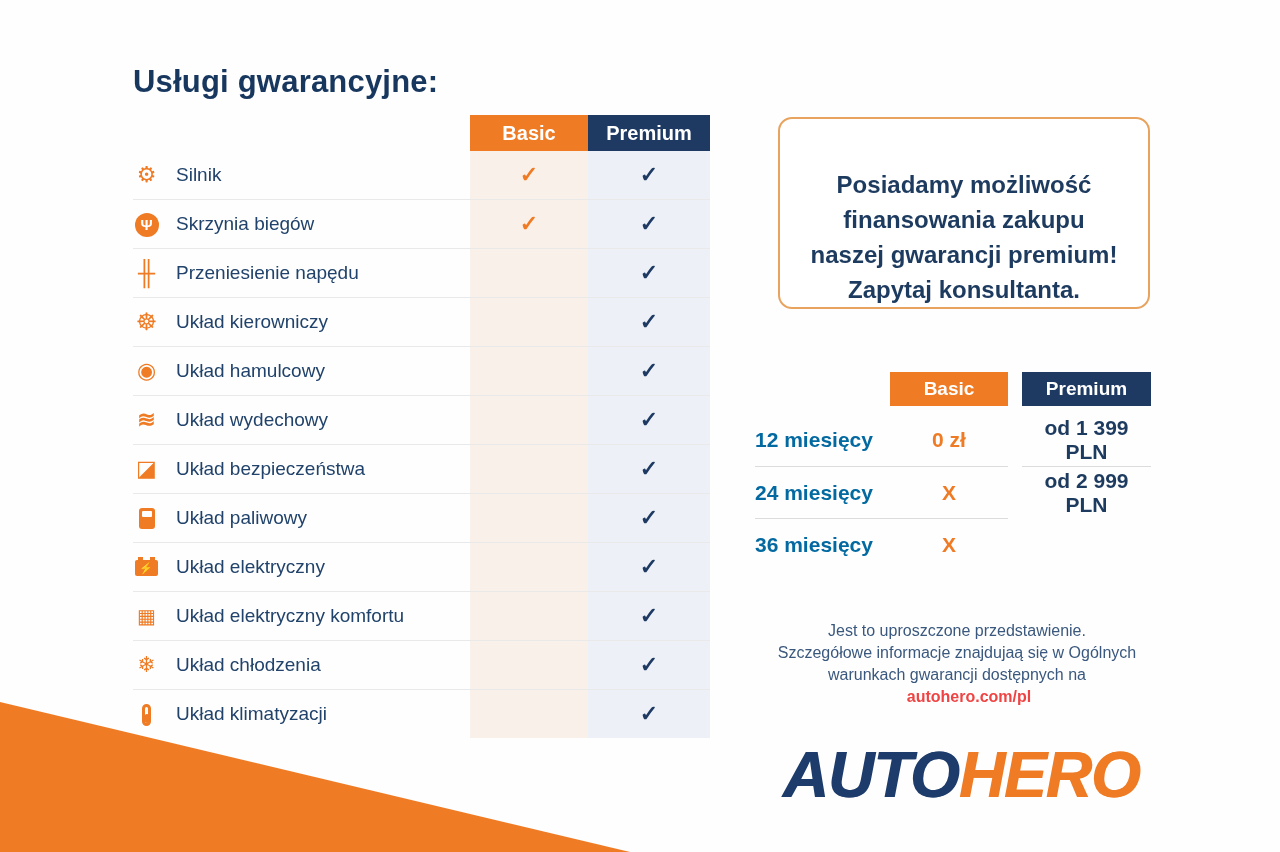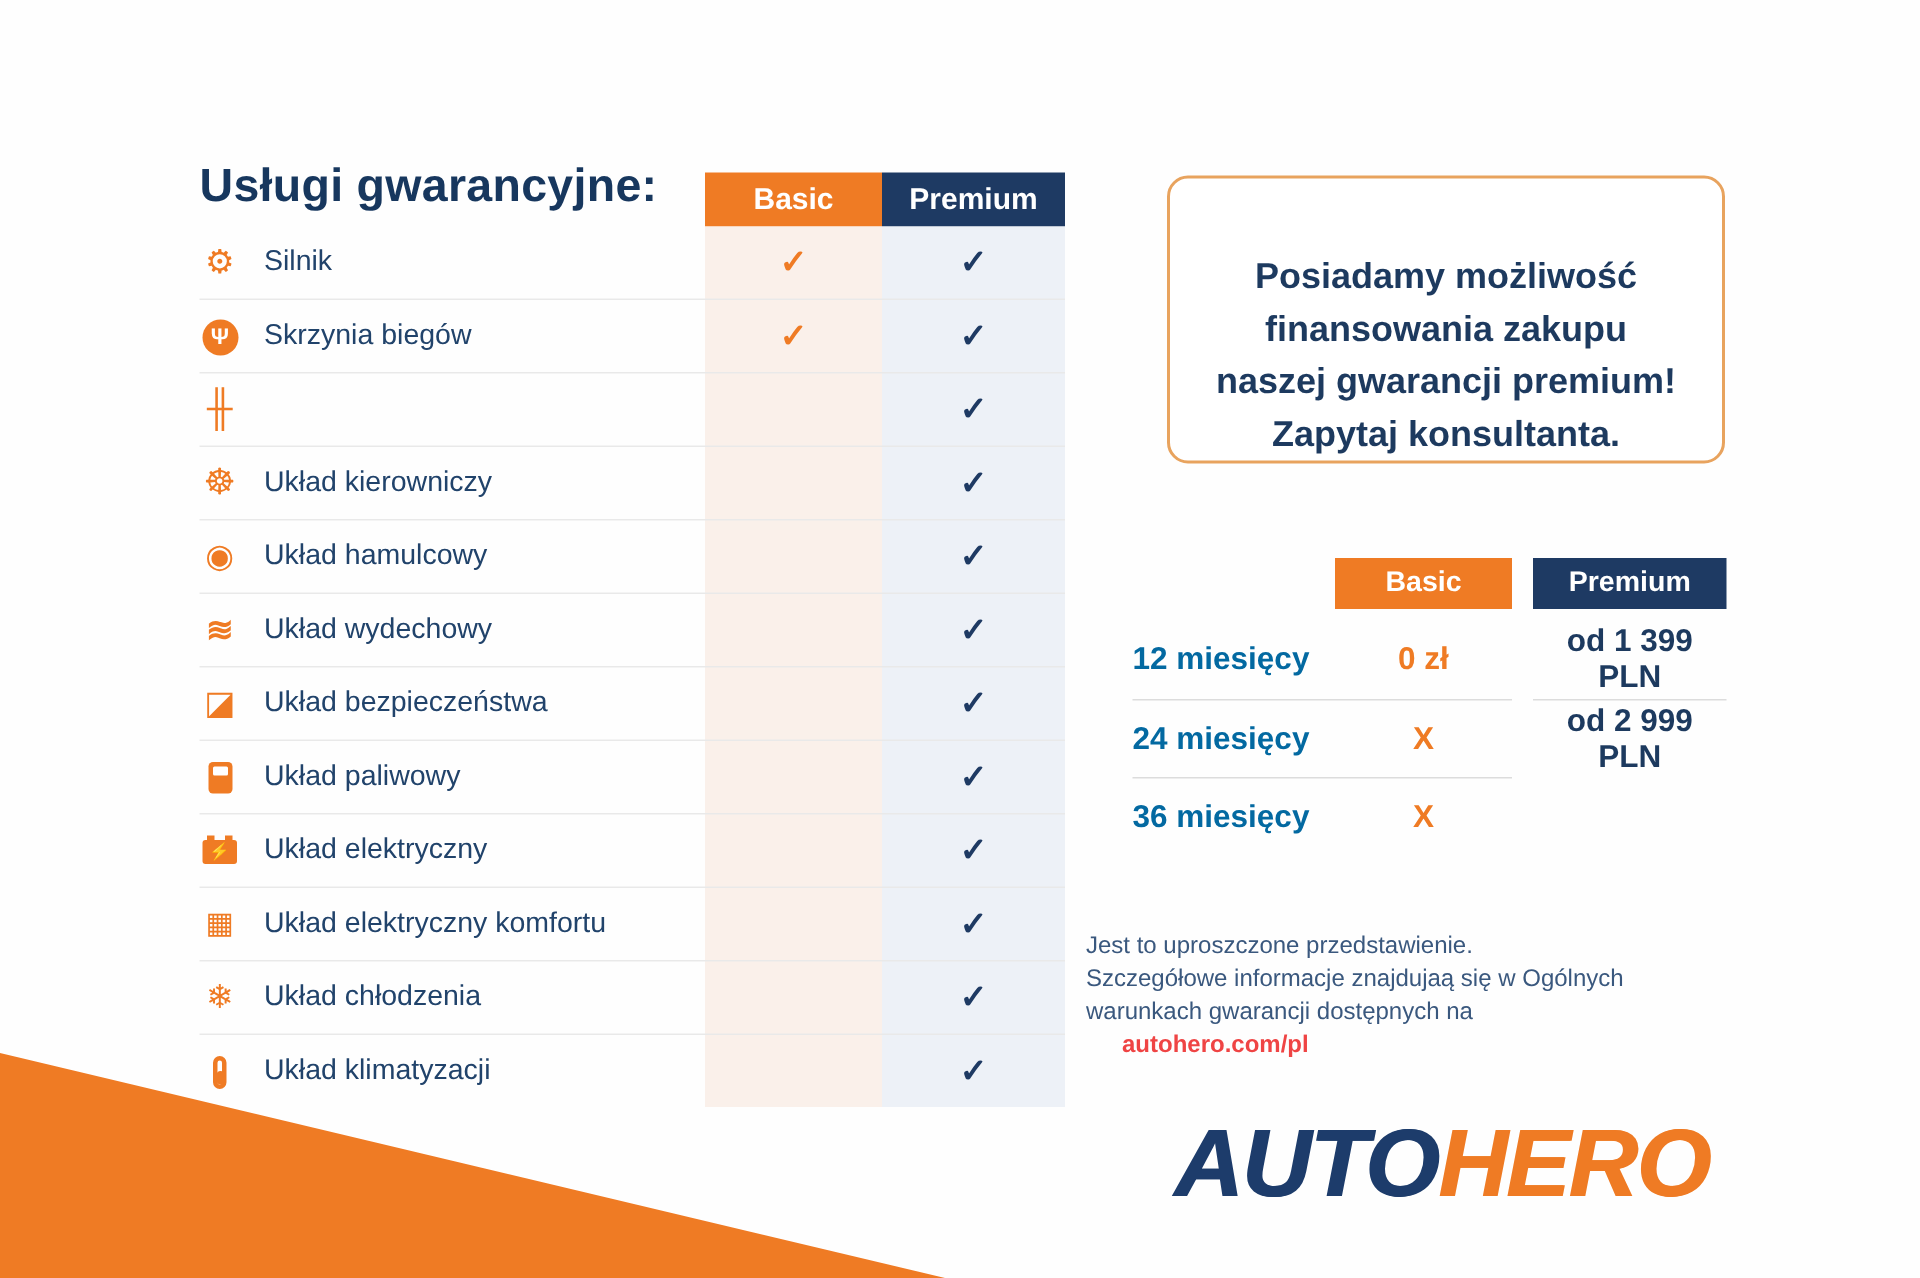--- a/index.html
+++ b/index.html
@@ -1,20 +1,20 @@
 <!DOCTYPE html>
 <html><head>
 <meta charset="utf-8">
 <style>
   html,body{margin:0;padding:0;}
   body{font-family:"Liberation Sans", sans-serif; background:#ffffff;}
   .canvas{position:relative;width:1280px;height:852px;background:#fefefe;overflow:hidden;}
 
   
-  .title{position:absolute;left:133px;top:64px;font-size:31px;font-weight:bold;color:#17375e;letter-spacing:0.2px;margin-top:42px;}
+  .title{position:absolute;left:133px;top:64px;font-size:31px;font-weight:bold;color:#17375e;letter-spacing:0.2px;}
   .wtable{position:absolute;left:133px;top:115px;width:577px;}
   .whead{position:relative;height:36px;}
   .hdr{position:absolute;top:0;height:36px;line-height:36px;text-align:center;color:#ffffff;font-weight:bold;font-size:20px;}
   .hdr-basic{left:337px;width:118px;background:#ef7b24;}
   .hdr-premium{left:455px;width:122px;background:#1e3a63;}
   .wbody{position:relative;}
   .tint{position:absolute;top:0;bottom:0;}
   .tint-basic{left:337px;width:118px;background:#faf0ea;}
   .tint-premium{left:455px;width:122px;background:#edf1f7;}
   .wrow{position:relative;height:48px;display:flex;align-items:center;border-bottom:1px solid #e9e9e9;}
@@ -53,21 +53,21 @@
   .pc-label{width:135px;font-size:21px;font-weight:bold;color:#0369a1;}
   .pc-basic{width:118px;text-align:center;font-size:21px;font-weight:bold;color:#ef7b24;}
   .pc-gap{width:14px;}
   .pc-premium{width:129px;text-align:center;font-size:21px;font-weight:bold;color:#1d3a5f;}
   .ph-box{height:34px;line-height:34px;text-align:center;color:#fff;font-weight:bold;font-size:19px;}
   .ph-basic{width:118px;background:#ef7b24;}
   .ph-premium{width:129px;background:#1e3a63;}
   .prow.bordered .pc-label,.prow.bordered .pc-basic,.prow.bordered .pc-premium{border-top:1px solid #dcdcdc;height:51px;line-height:normal;display:flex;align-items:center;}
   .prow.bordered .pc-basic,.prow.bordered .pc-premium{justify-content:center;}
 
-  .disclaimer{position:absolute;left:724px;top:620px;width:386px;text-align:left;font-size:16px;line-height:22px;color:#3a587e;}
+  .disclaimer{position:absolute;left:764px;top:620px;width:386px;text-align:center;font-size:16px;line-height:22px;color:#3a587e;}
   .disclaimer b{color:#ef4444;margin-left:24px;}
 
   .logo{position:absolute;left:755px;top:738px;width:412px;text-align:center;font-style:italic;font-weight:bold;
         font-size:64px;letter-spacing:-1px;white-space:nowrap;}
   .logo .l1{color:#1d3c6b;text-shadow:1px 0 0 #1d3c6b;}
   .logo .l2{color:#ef7b24;text-shadow:1px 0 0 #ef7b24;}
 </style>
 </head>
 <body>
 
@@ -91,20 +91,21 @@
         <span class="cell cell-premium">✓</span>
       </div>
       <div class="wrow">
         <span class="ricon"><span class="badge">Ψ</span></span>
         <span class="rlabel">Skrzynia biegów</span>
         <span class="cell cell-basic">✓</span>
         <span class="cell cell-premium">✓</span>
       </div>
       <div class="wrow">
         <span class="ricon" style="font-weight:bold;font-size:24px;">╫</span>
+        <span class="rlabel">Przeniesienie napędu</span>
         <span class="cell cell-premium">✓</span>
       </div>
       <div class="wrow">
         <span class="ricon" style="font-size:24px;">☸</span>
         <span class="rlabel">Układ kierowniczy</span>
         <span class="cell cell-premium">✓</span>
       </div>
       <div class="wrow">
         <span class="ricon">◉</span>
         <span class="rlabel">Układ hamulcowy</span>

